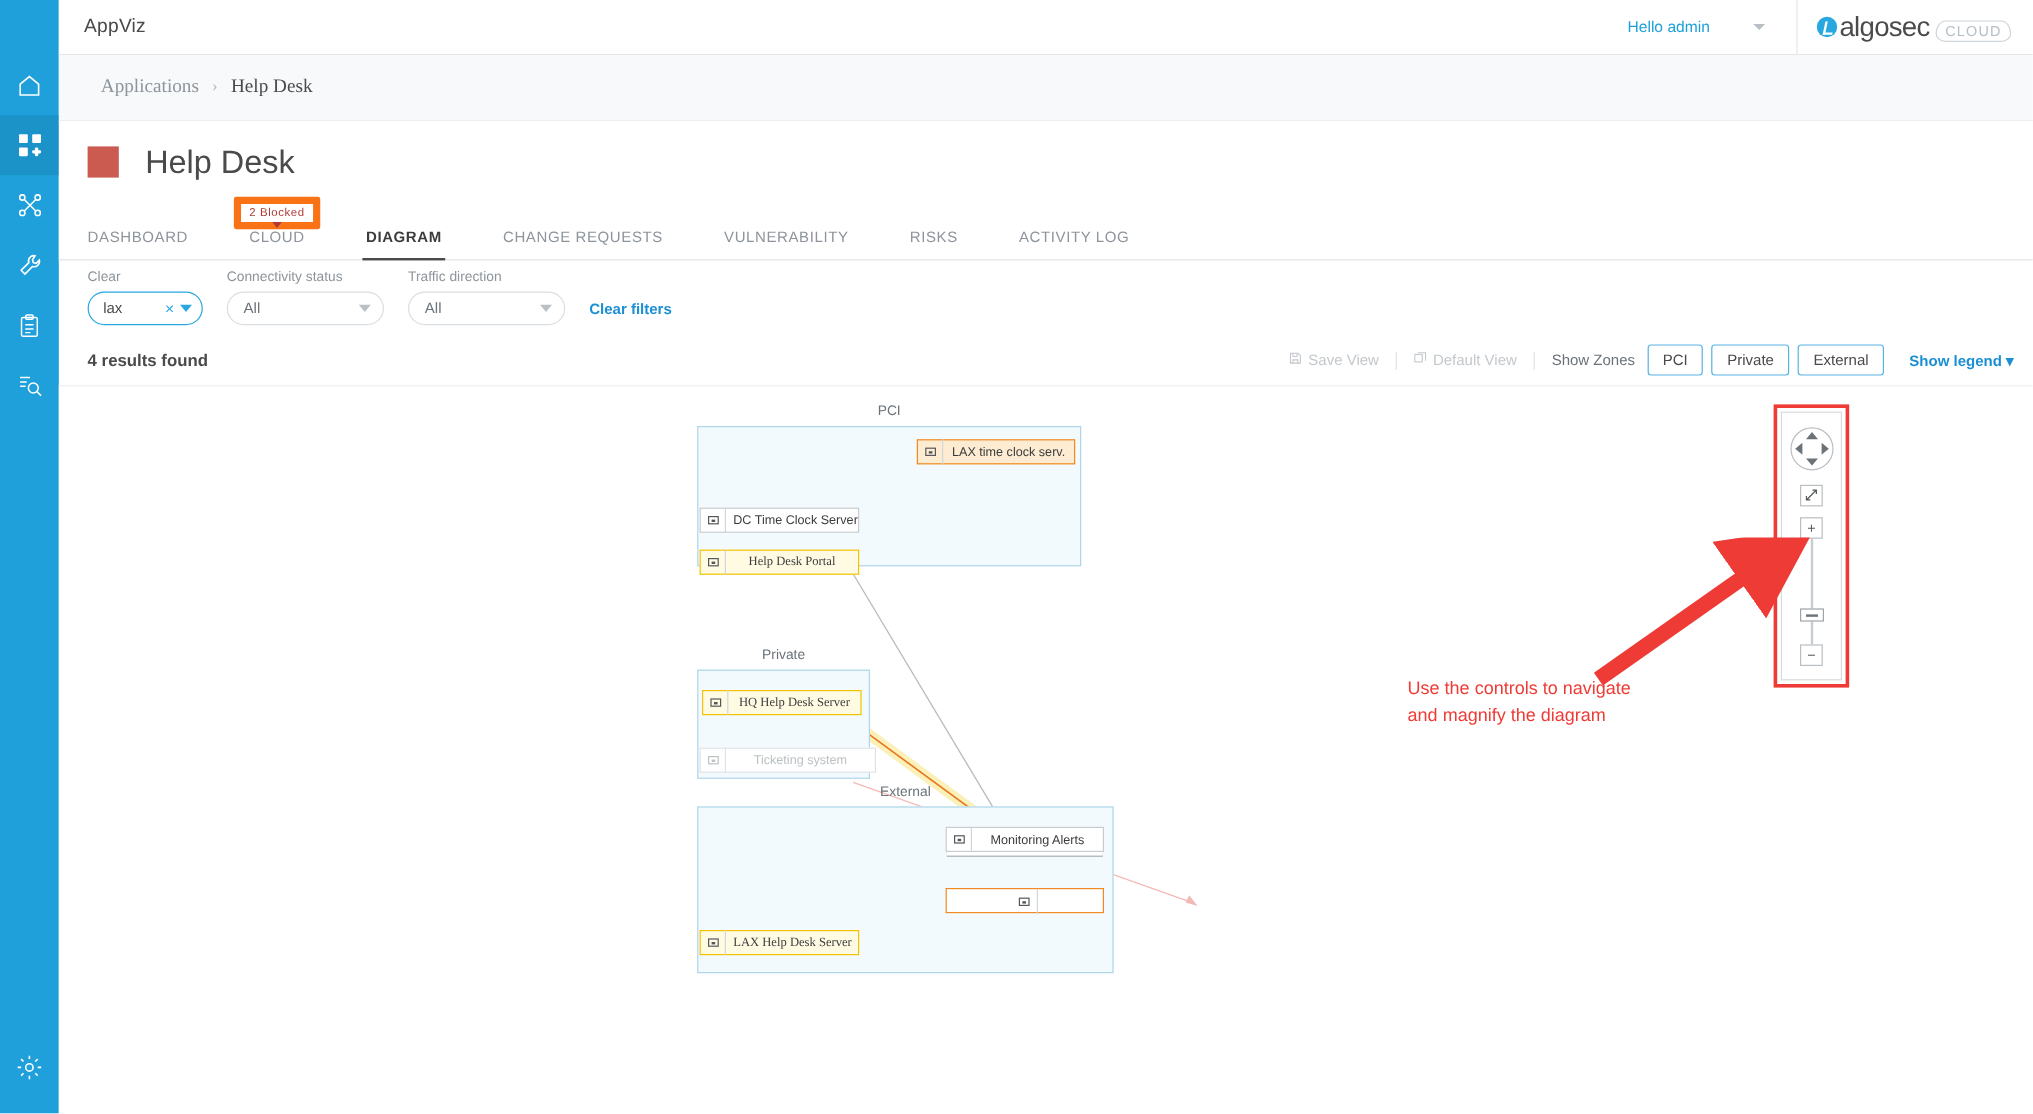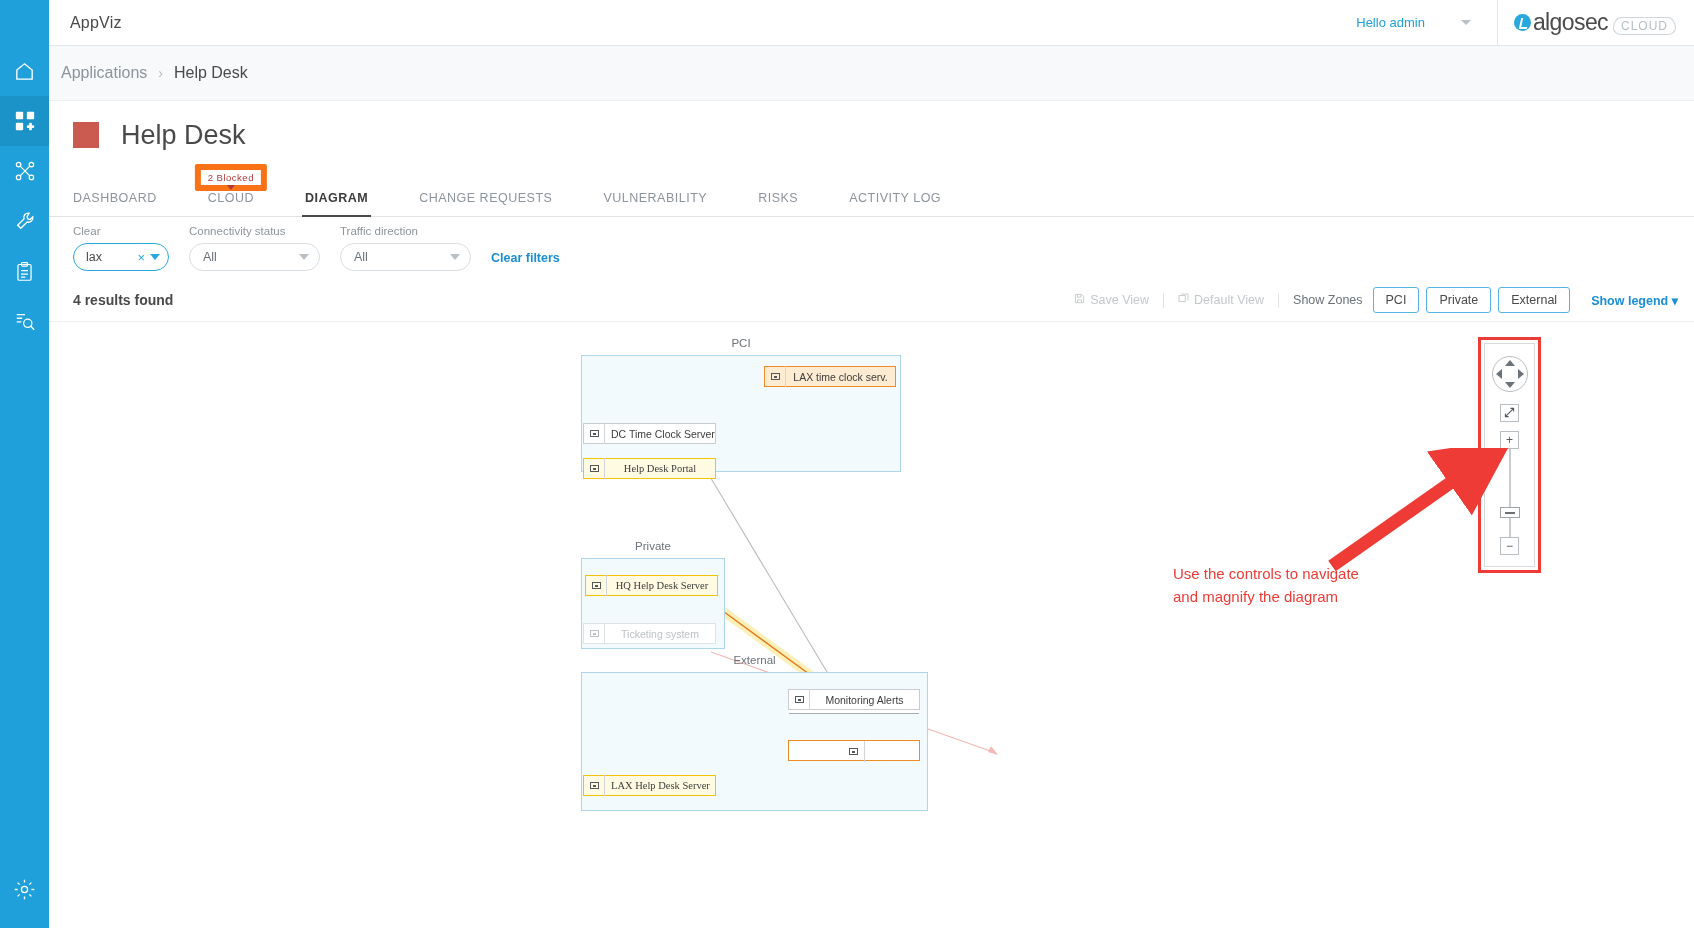--- a/index.html
+++ b/index.html
@@ -65,21 +65,21 @@
   .brand-cloud {
     font-size: 12px; color: #b5bfc6; letter-spacing: 1px;
     border: 1.5px solid #cfd6db; border-radius: 12px 12px 12px 12px/ 16px 16px 10px 10px;
     padding: 1px 7px 1px 7px; margin-left: 5px; position: relative; top: 3px;
   }
 
   
   .breadcrumb-bar {
     position: absolute; left: 49px; top: 46px; width: 1645px; height: 55px;
     background: #f7f9fb; border-bottom: 1px solid #eceff2;
-    display: flex; align-items: center; padding-left: 12px;
+    display: flex; align-items: center; padding-left: 35px; font-family: Liberation Serif, serif;
   }
   .bc-link { font-size: 16px; color: #8d949b; cursor: pointer; }
   .bc-sep { font-size: 14px; color: #b4b9bd; margin: 0 11px; }
   .bc-current { font-size: 16px; color: #4a4a4a; }
 
   
   .page-head {
     position: absolute; left: 49px; top: 101px; width: 1645px; height: 68px;
     background: #fff; display: flex; align-items: center; padding-left: 24px;
   }
@@ -487,21 +487,21 @@
 
     <div class="zone" style="left:532px; top:236px; width:144px; height:91px;">
       <span class="zone-label">Private</span>
     </div>
     <div class="node yellow" style="left:536px; top:253px; width:133px;">
       <span class="nd-ico">
           <i></i>
         </span>
       <span class="nd-label">HQ Help Desk Server</span>
     </div>
-    <div class="node muted" style="left:534px; top:301px; width:133px;">
+    <div class="node muted" style="left:534px; top:301px; width:147px;">
       <span class="nd-ico">
           <i></i>
         </span>
       <span class="nd-label">Ticketing system</span>
     </div>
 
     <div class="zone" style="left:532px; top:350px; width:347px; height:139px;">
       <span class="zone-label">External</span>
     </div>
     <div class="node plain dbl" style="left:739px; top:367px; width:132px;">

